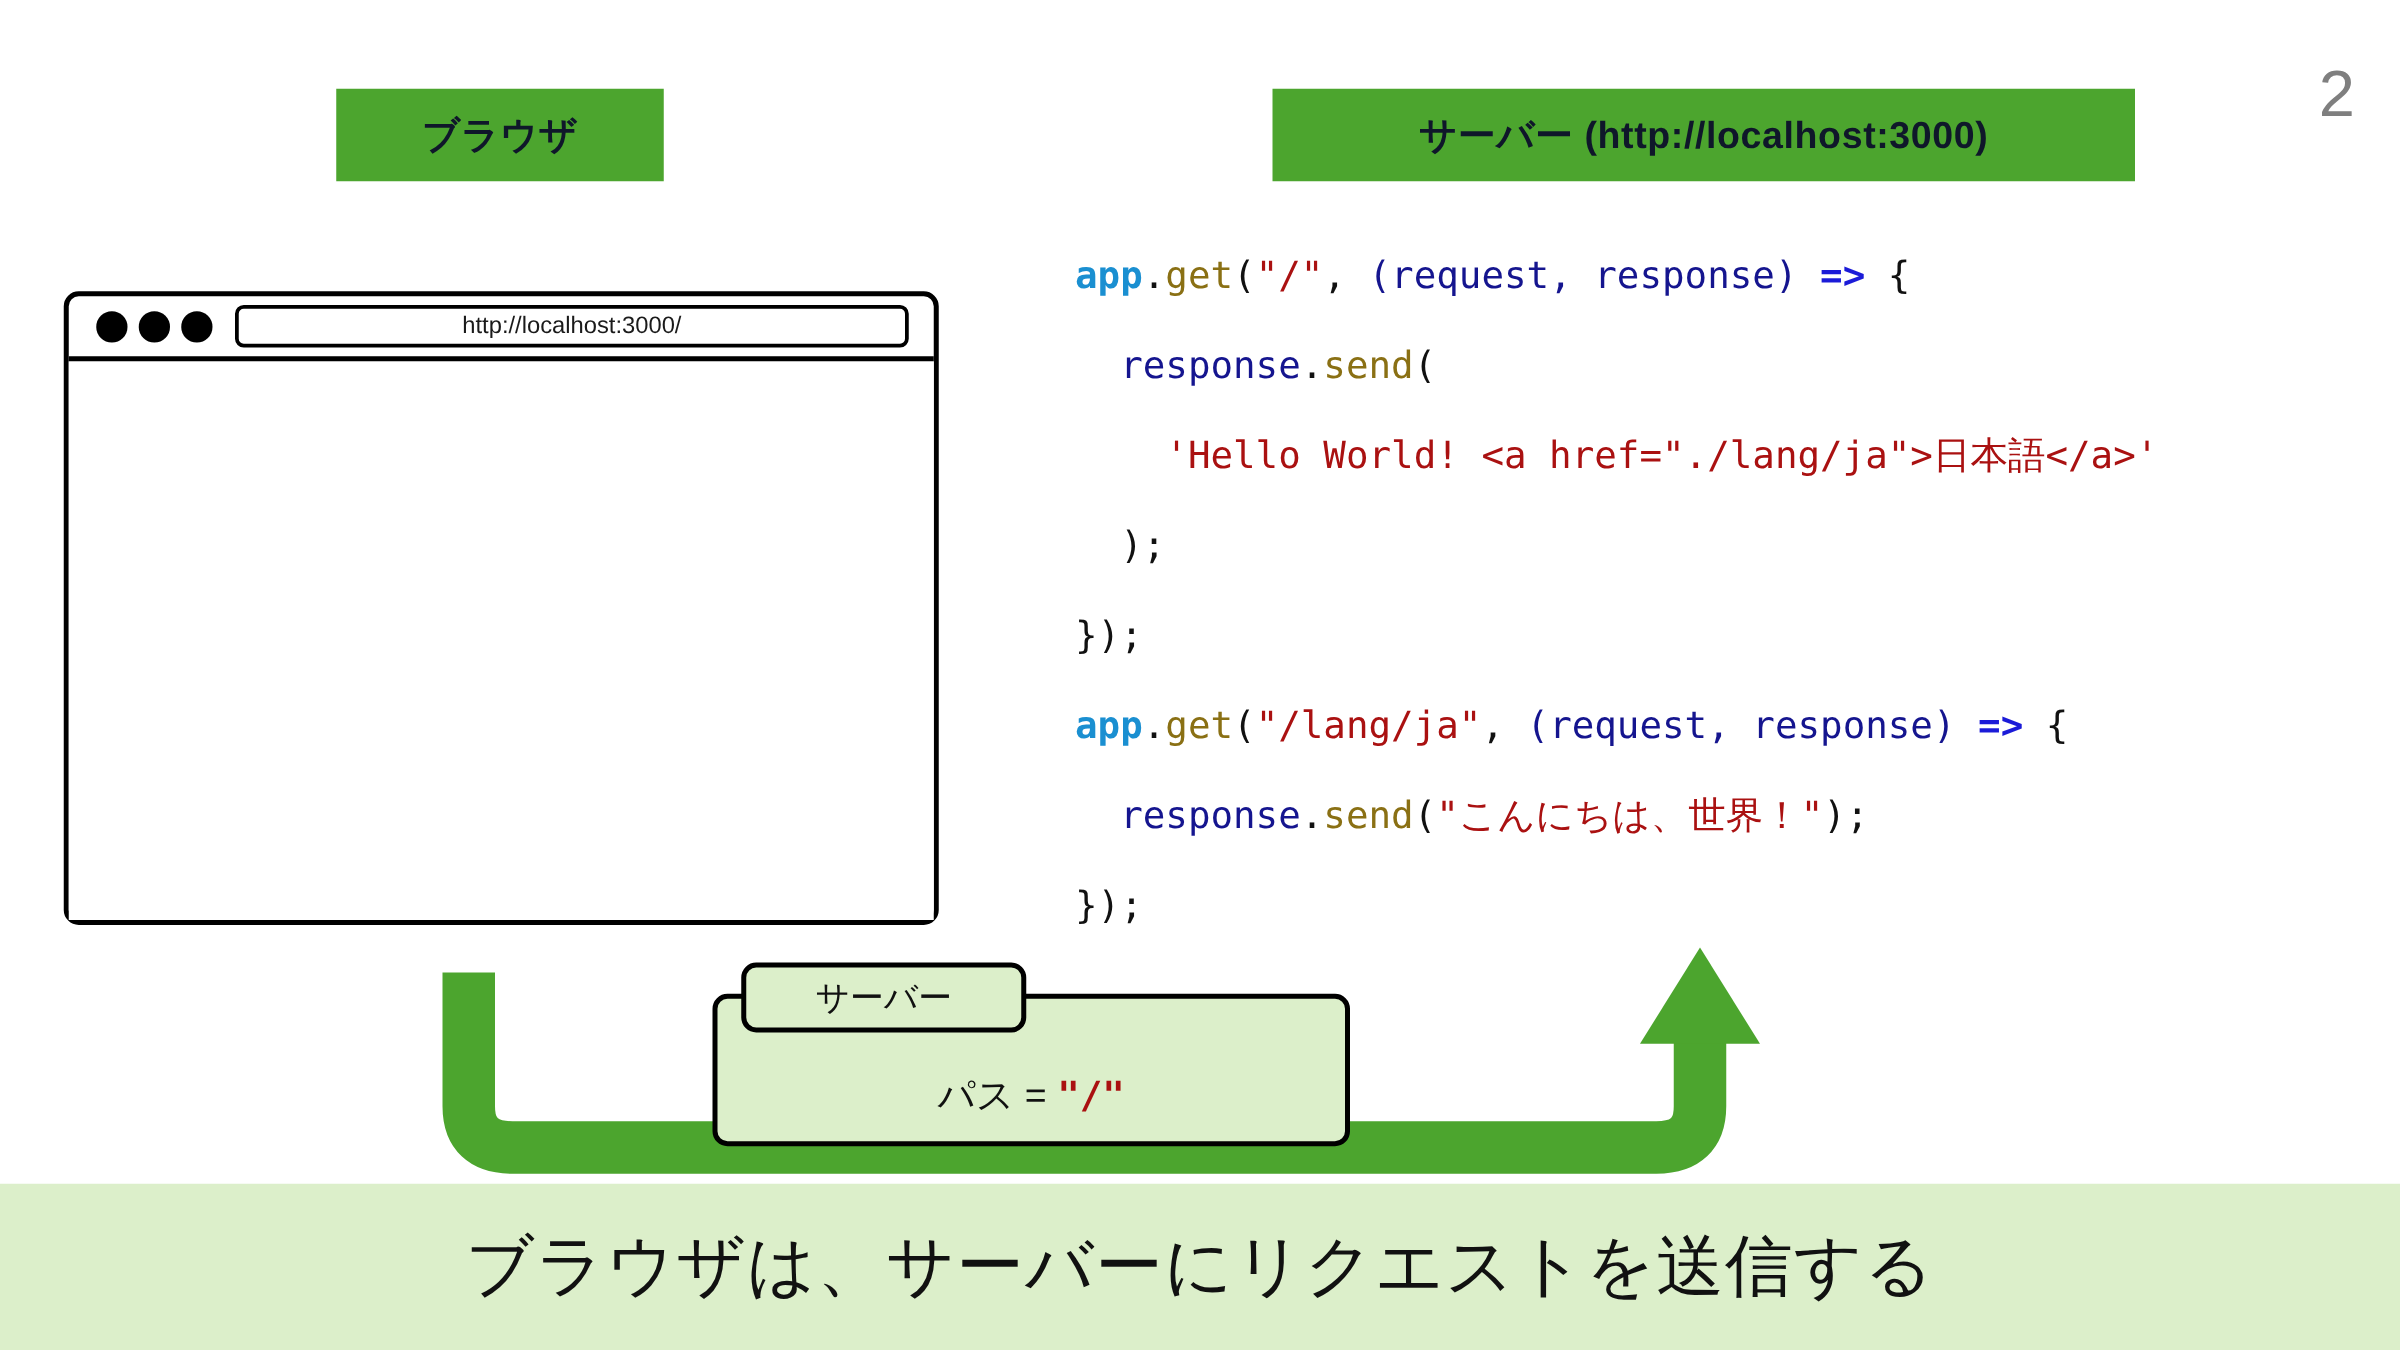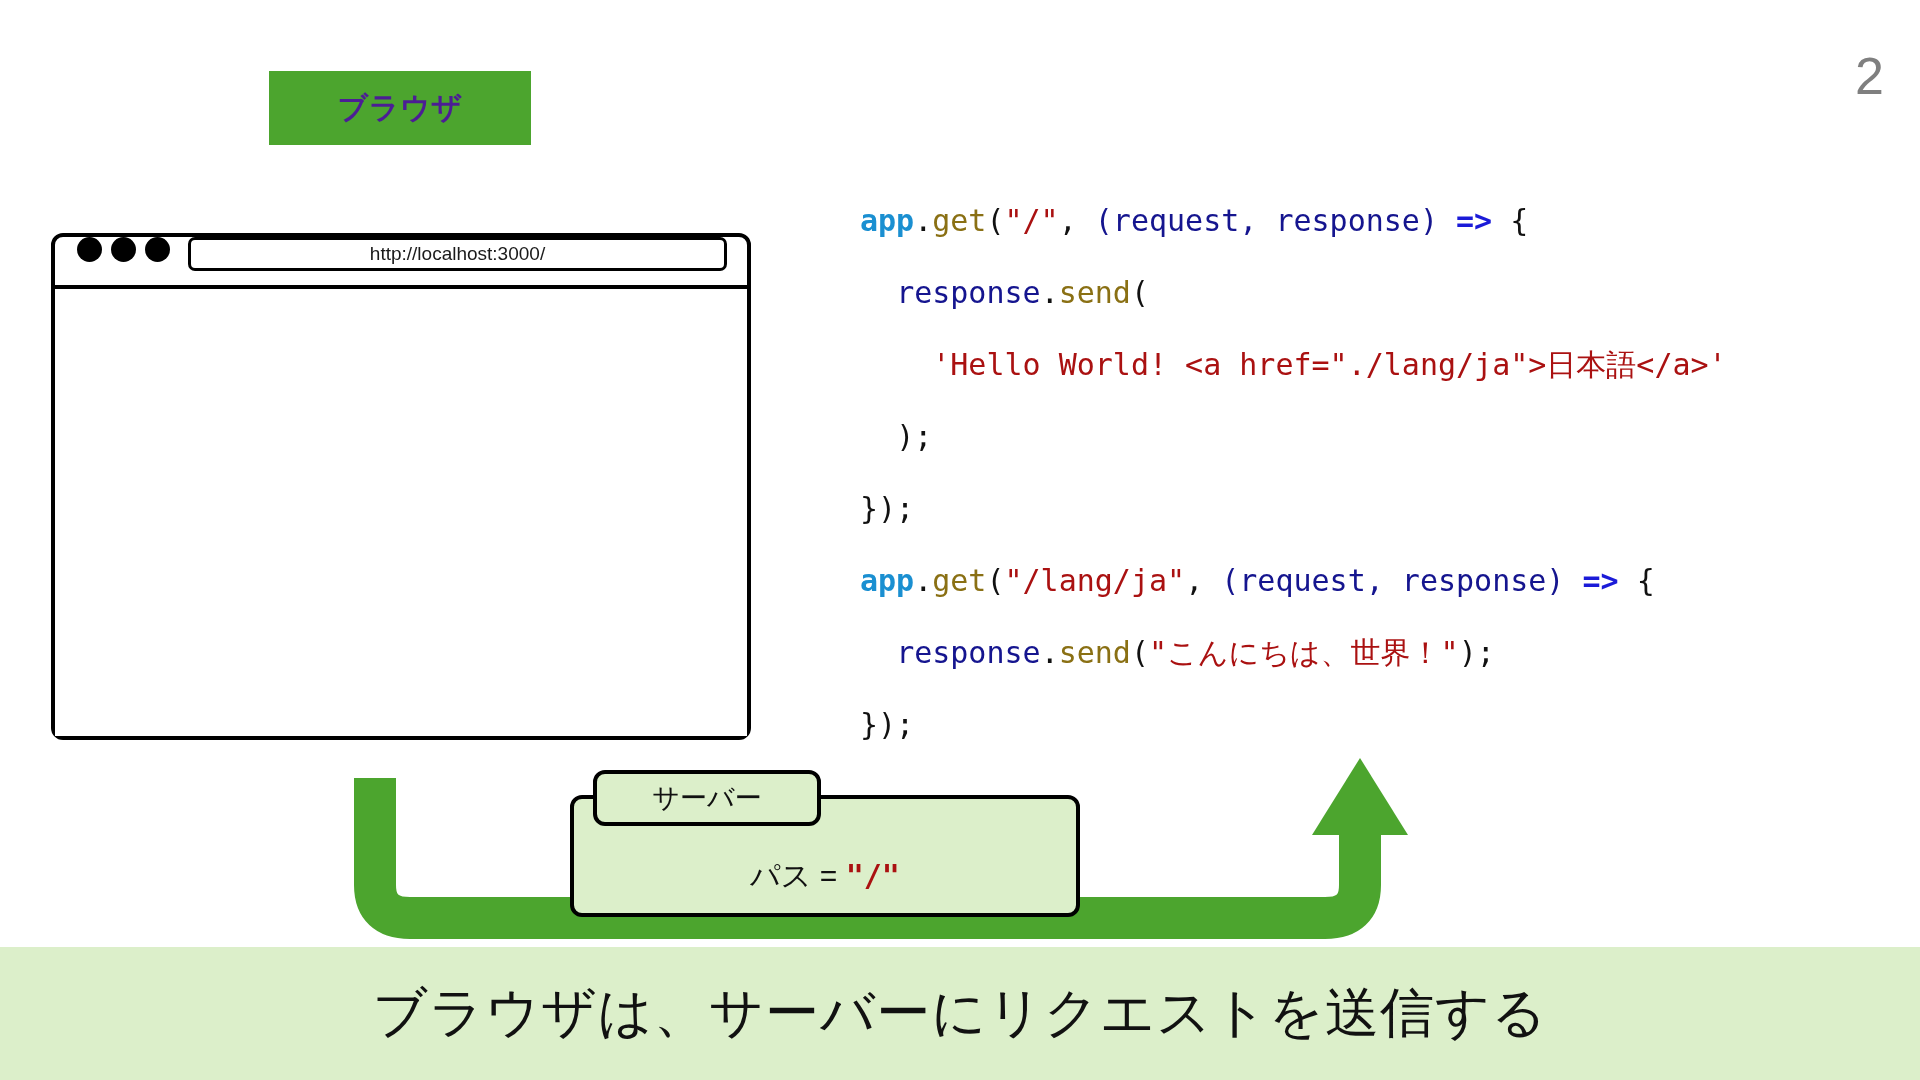--- a/index.html
+++ b/index.html
@@ -27,21 +27,21 @@
     font-size: 52px;
     color: #7f7f7f;
     font-weight: 400;
     line-height: 1;
   }
 
   
   .chip {
     position: absolute;
     background: #4CA52E;
-    color: #4c1d95;
+    color: #0f172a;
     font-weight: bold;
     display: flex;
     align-items: center;
     justify-content: center;
     letter-spacing: 0.5px;
     white-space: nowrap;
   }
   .chip-browser {
     left: 269px;
     top: 71px;
@@ -67,21 +67,21 @@
     border: 4px solid #000000;
     border-radius: 12px;
     background: #ffffff;
     box-sizing: border-box;
   }
   .browser-chrome {
     position: relative;
     height: 52px;
     border-bottom: 4px solid #000000;
     display: flex;
-    align-items: flex-start;
+    align-items: center;
     padding: 0 14px;
     box-sizing: border-box;
   }
   .dots {
     display: flex;
     gap: 9px;
     align-items: center;
     margin-left: 8px;
   }
   .dot {
@@ -204,20 +204,21 @@
 </style>
 </head>
 <body>
 
 <div class="stage">
 
   <div class="page-number" style="color: rgb(127, 127, 127);">2</div>
 
   <div class="chip chip-browser" style="background-color: rgb(76, 165, 46);">ブラウザ</div>
 
+  <div class="chip chip-server" style="background-color: rgb(76, 165, 46);">サーバー (http://localhost:3000)</div>
 
   <div class="browser">
     <div class="browser-chrome">
       <div class="dots">
         <span class="dot"></span>
         <span class="dot"></span>
         <span class="dot"></span>
       </div>
       <div class="urlbar">http://localhost:3000/</div>
     </div>

